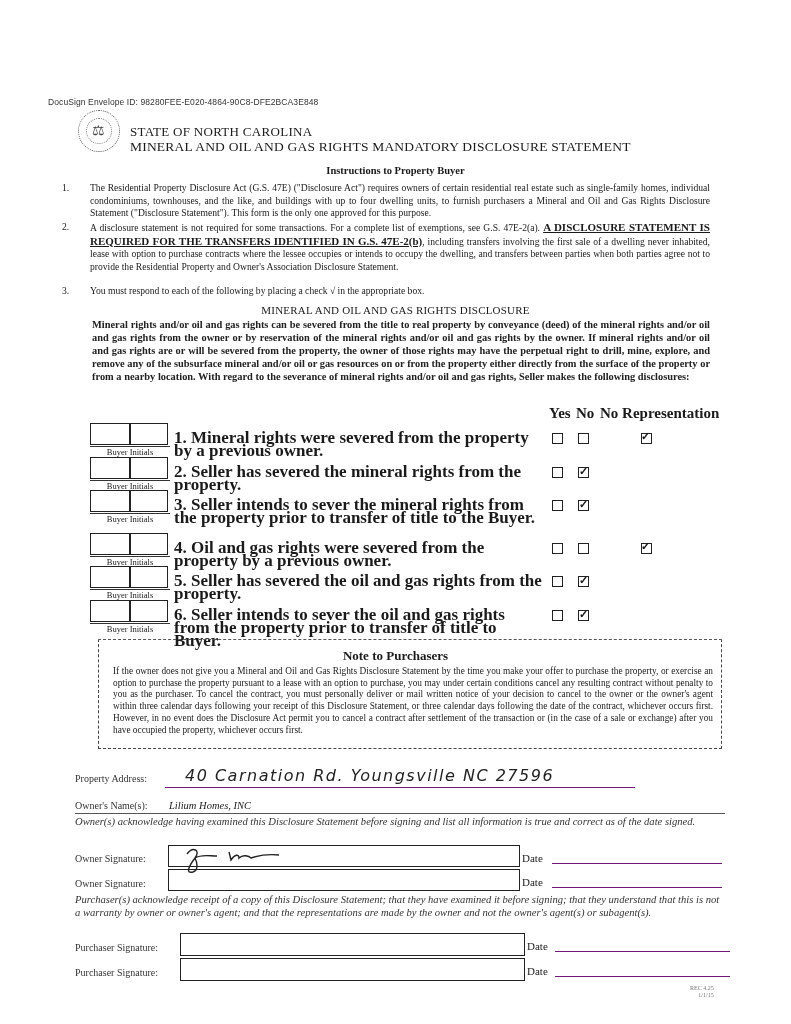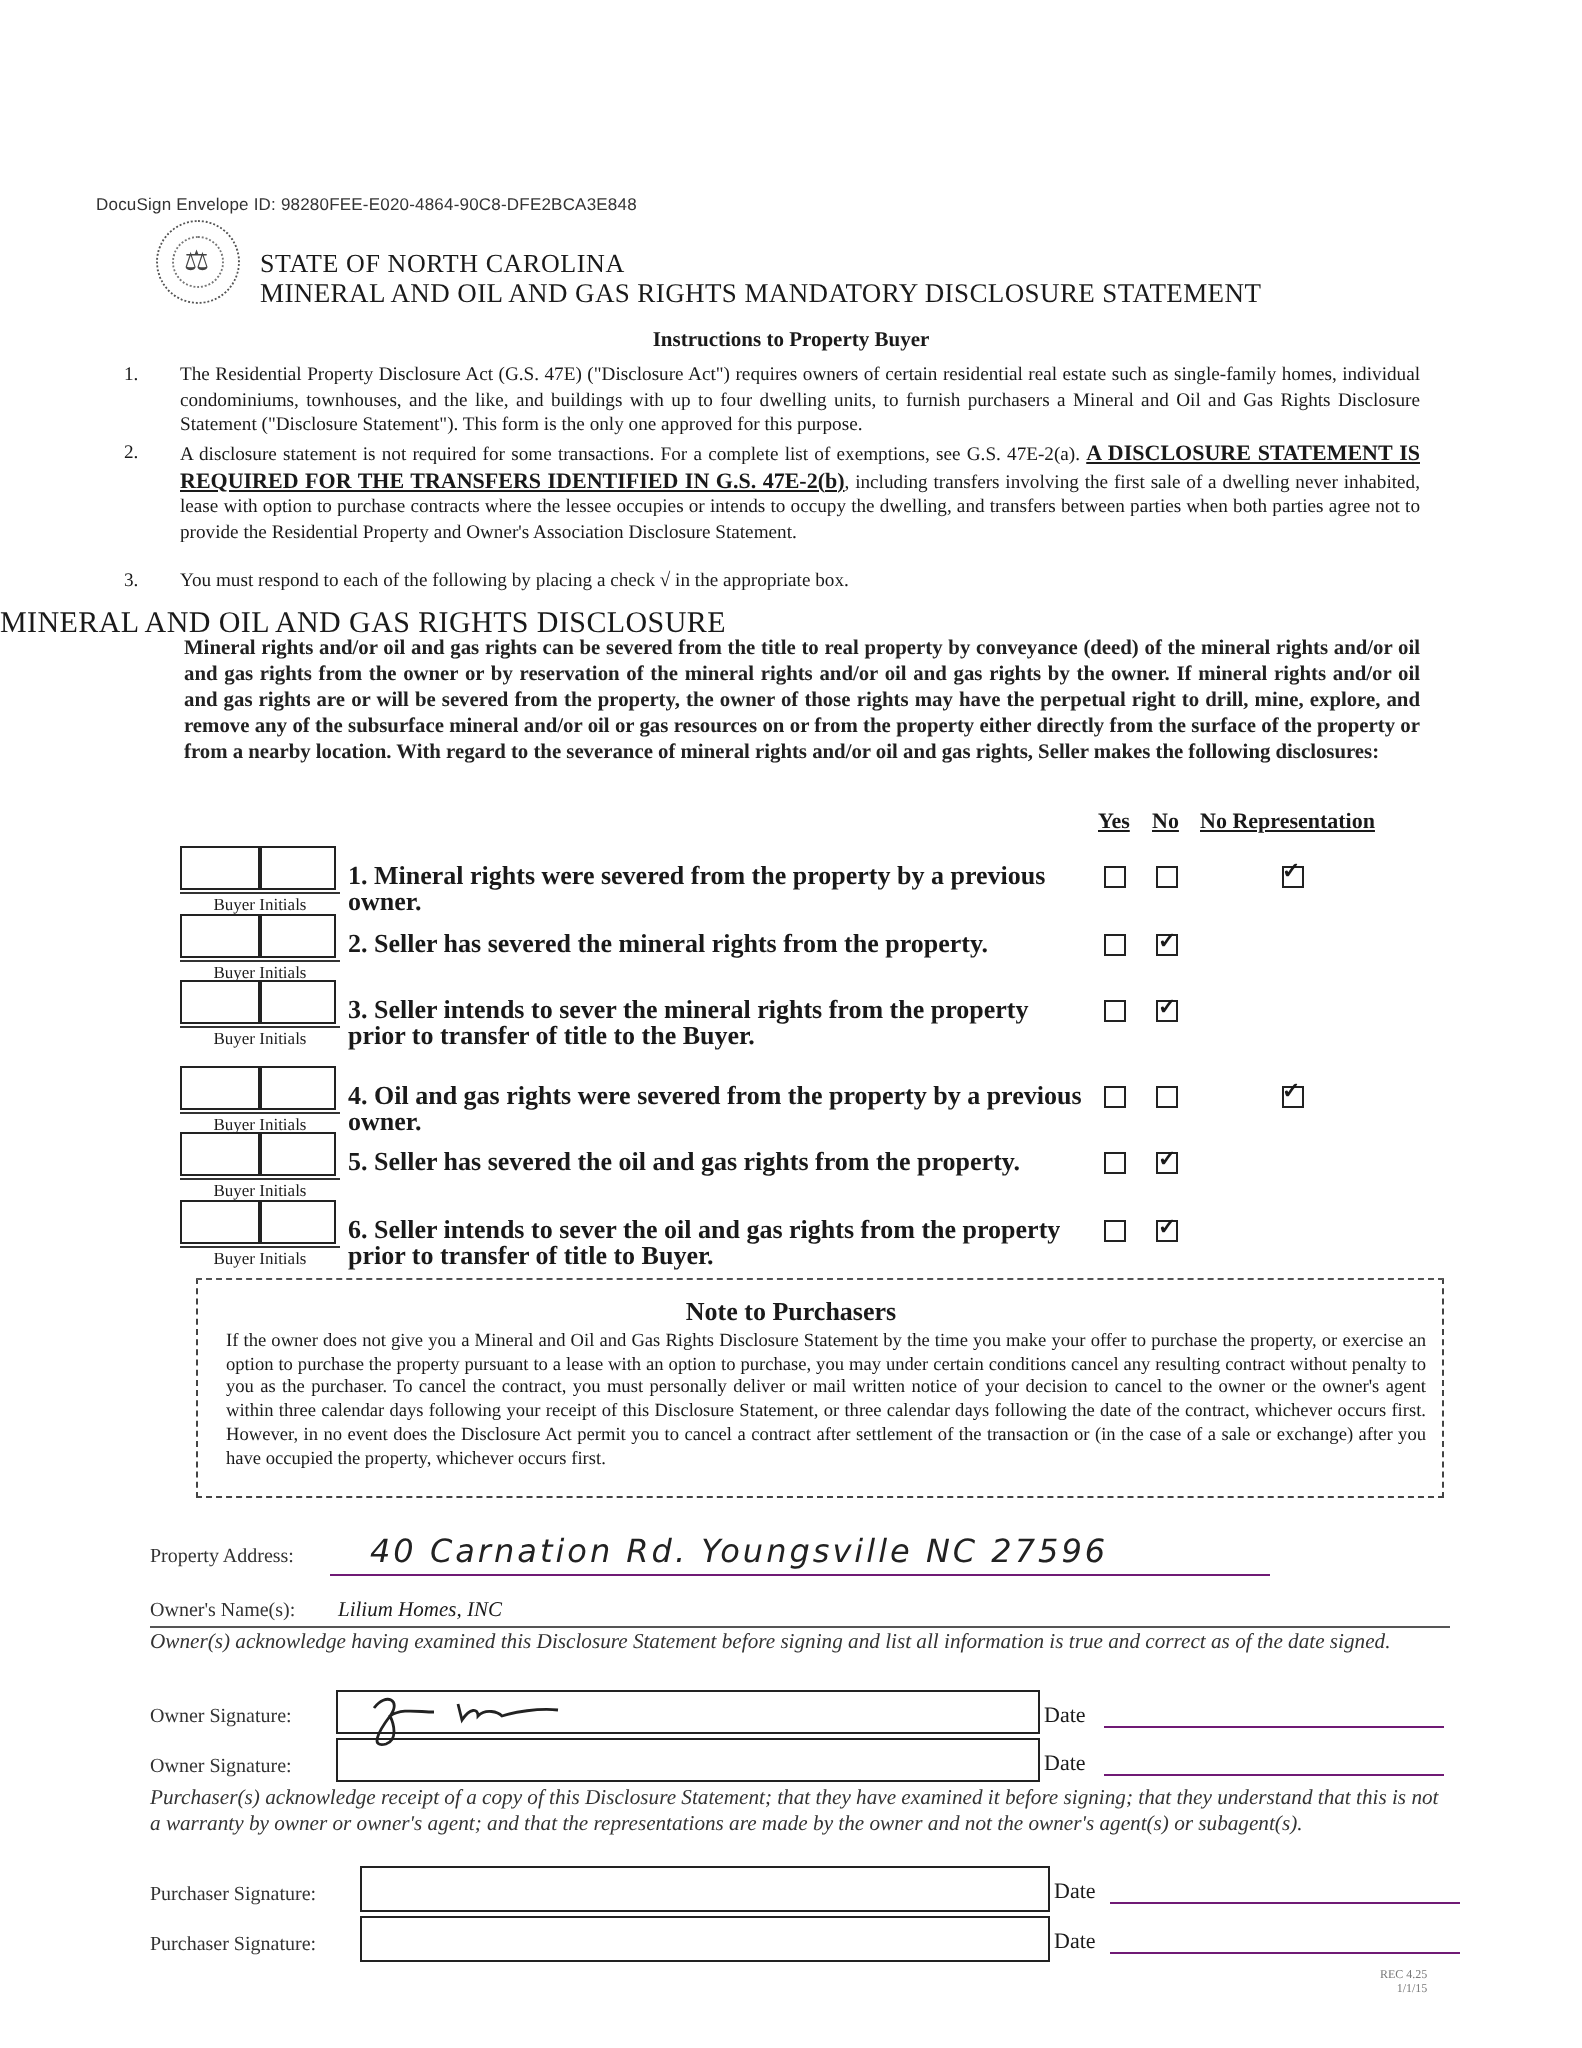--- a/index.html
+++ b/index.html
@@ -15,31 +15,31 @@
 
   .title1 { left: 130px; top: 124px; font-size: 13px; letter-spacing: 0.3px; }
   .title2 { left: 130px; top: 139px; font-size: 13.5px; letter-spacing: 0.2px; }
 
   .instr-head { left: 0; width: 791px; top: 165px; text-align: center; font-size: 10.5px; font-weight: bold; }
 
   .para { font-size: 9.6px; line-height: 12.6px; text-align: justify; }
   .num { font-size: 9.6px; }
   .u-bold { font-weight: bold; text-decoration: underline; font-size: 11px; }
 
-  .sec-head { left: 0; width: 791px; top: 304px; text-align: left; font-size: 15px; letter-spacing: 0.2px; }
+  .sec-head { left: 0; width: 791px; top: 304px; text-align: center; font-size: 11px; letter-spacing: 0.2px; }
   .bold-para { left: 92px; top: 318px; width: 618px; font-size: 10.4px; line-height: 13.1px; text-align: justify; font-weight: bold; color: #222; }
 
-  .col-heads { top: 405px; font-size: 11px; font-weight: bold; text-decoration: underline; }
+  .col-heads { top: 405px; font-size: 15px; font-weight: bold; }
 
   .row { left: 90px; width: 640px; height: 35px; }
   .init-box { position: absolute; left: 0; top: 0; width: 78px; height: 22px; border: 1.5px solid #222; }
   .init-box::after { content: ""; position: absolute; left: 38px; top: -1px; width: 1.5px; height: 22px; background: #222; }
   .init-cell { position: absolute; top: 0; width: 38px; height: 20px; }
   .init-label { position: absolute; left: 0; top: 23px; width: 80px; text-align: center; font-size: 8.5px; border-top: 1px solid #333; padding-top: 0; }
-  .stmt { position: absolute; left: 84px; top: 8px; width: 370px; font-size: 13px; font-weight: bold; line-height: 13px; }
+  .stmt { position: absolute; left: 84px; top: 8px; width: 370px; font-size: 17px; font-weight: bold; line-height: 13px; }
   .cb { position: absolute; width: 11px; height: 11px; border: 1.3px solid #222; top: 10px; font-size: 11px; line-height: 8px; text-align: center; font-weight: bold; }
   .cb.checked::after { content: "✓"; position: absolute; left: 0px; top: -1px; font-size: 11px; }
 
   .note-box { left: 98px; top: 639px; width: 624px; height: 110px; border: 1px dashed #444; border-top: 1px dashed #555; }
   .note-title { left: 0; width: 791px; top: 648px; text-align: center; font-size: 13px; font-weight: bold; }
   .note-text { left: 113px; top: 666px; width: 600px; font-size: 9.3px; line-height: 11.7px; text-align: justify; }
 
   .label { font-size: 10px; color: #333; }
   .line { border-bottom: 1px solid #701a75; font-style: italic; }
   .hand { font-family: "DejaVu Sans", sans-serif; font-size: 16px; letter-spacing: 1.5px; color: #222; }

